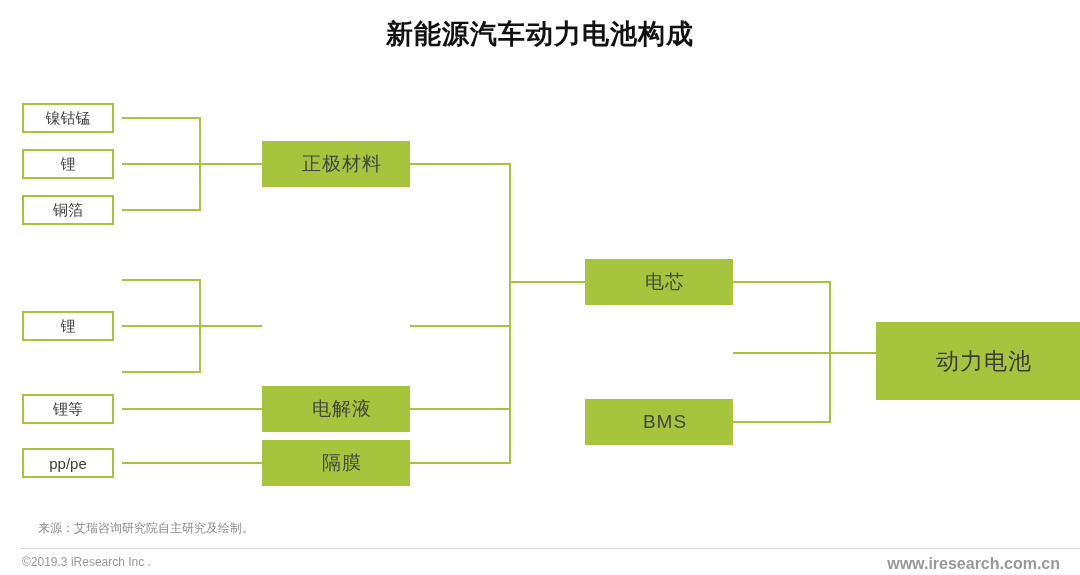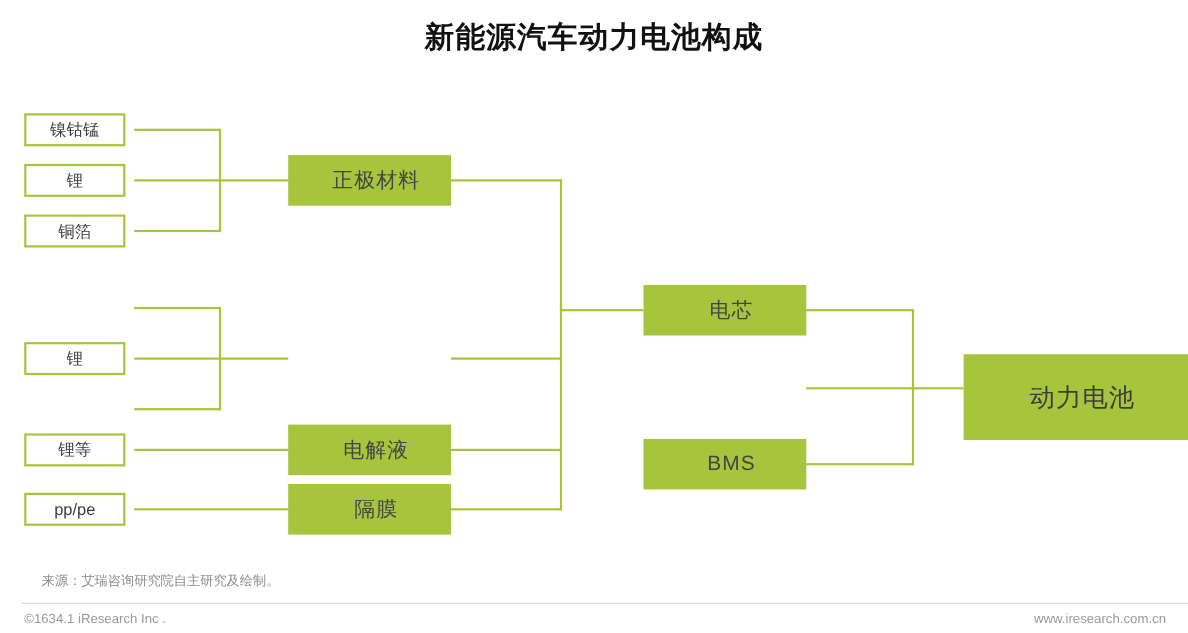--- a/index.html
+++ b/index.html
@@ -85,22 +85,23 @@
     position: absolute;
     left: 22px;
     top: 555px;
     font-size: 12px;
     color: #999999;
   }
   .website {
     position: absolute;
     right: 20px;
     top: 555px;
-    font-size: 12px;
+    font-size: 16px;
     color: #999999;
+    font-weight: bold;
   }
 </style>
 </head>
 <body>
 
 <div class="stage">
 
   <div class="page-title">新能源汽车动力电池构成</div>
 
   <div class="tag" style="top:103px">镍钴锰</div>
@@ -144,16 +145,16 @@
   <div class="ln" style="left:509px; top:281px; width:76px; height:2px"></div>
 
   <div class="ln" style="left:733px; top:281px; width:97px; height:2px"></div>
   <div class="ln" style="left:733px; top:352px; width:97px; height:2px"></div>
   <div class="ln" style="left:733px; top:421px; width:97px; height:2px"></div>
   <div class="ln" style="left:829px; top:281px; width:2px; height:142px"></div>
   <div class="ln" style="left:829px; top:352px; width:47px; height:2px"></div>
 
   <div class="source-note">来源：艾瑞咨询研究院自主研究及绘制。</div>
   <div class="divider"></div>
-  <div class="copyright">©1634.1 iResearch Inc .</div>
+  <div class="copyright">©2019.3 iResearch Inc .</div>
   <div class="website">www.iresearch.com.cn</div>
 
 </div>
 
 </body></html>

